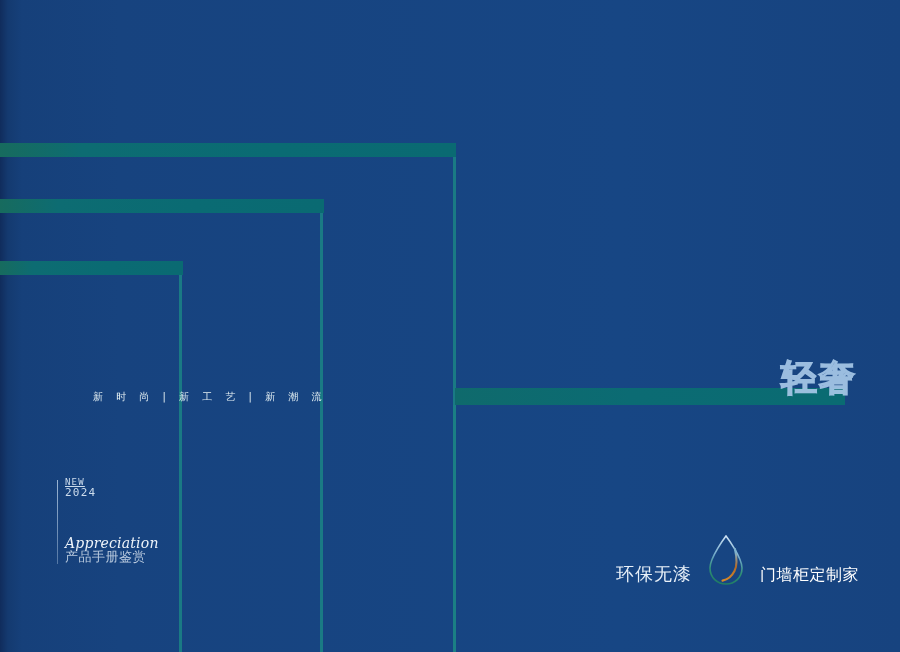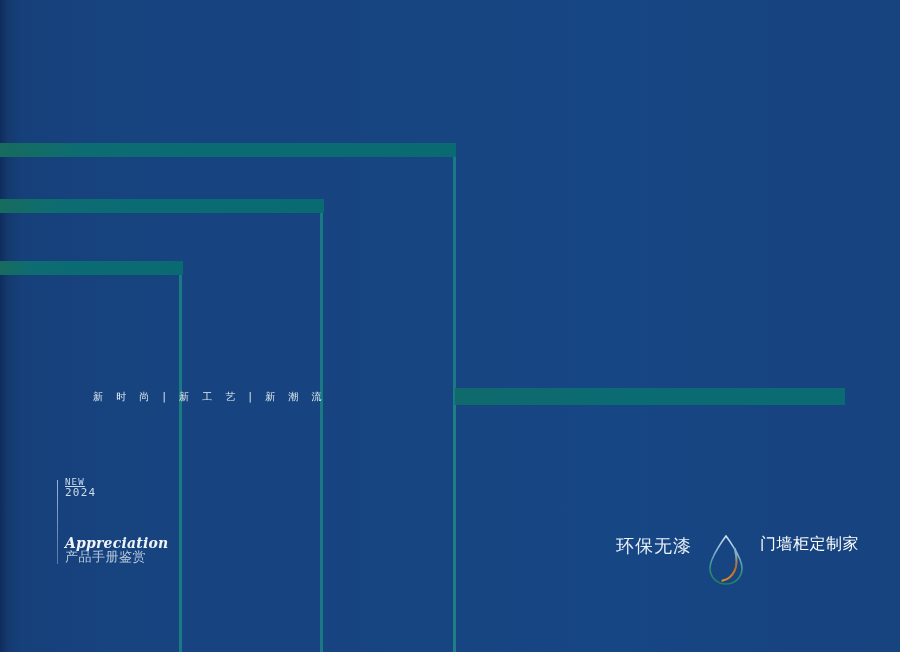--- a/index.html
+++ b/index.html
@@ -69,33 +69,33 @@
     font-family:"DejaVu Sans Mono", monospace;
     text-decoration:underline;
   }
   .appr .year{
     position:absolute;left:8px;top:10px;
     color:#cddcec;font-size:11px;line-height:9px;letter-spacing:1.2px;
     font-family:"DejaVu Sans Mono", monospace;
   }
   .appr .script{
     position:absolute;left:8px;top:58px;
-    color:#eef4fa;font-size:14px;line-height:14px;font-style:italic;font-weight:700;
+    color:#eef4fa;font-size:14px;line-height:14px;font-style:italic;font-weight:400;
     letter-spacing:.2px;font-family:"DejaVu Serif", serif;
   }
   .appr .sub{
     position:absolute;left:8px;top:75px;
     color:#b9cade;font-size:13px;line-height:8px;letter-spacing:.5px;
     font-family:"DejaVu Sans", sans-serif;
   }
 
   
   .brand{
     position:absolute;left:616px;top:534px;
-    display:flex;align-items:flex-start;gap:12px;
+    display:flex;align-items:flex-end;gap:12px;
   }
   .brand .eco{
     color:#e8f0f8;font-size:18px;letter-spacing:1px;
     font-family:"DejaVu Sans", sans-serif;
   }
   .brand .drop{width:44px;height:52px;display:block;}
   .brand .slogan{
     color:#ffffff;font-size:16px;font-weight:400;letter-spacing:.5px;
     font-family:"DejaVu Sans", sans-serif;
   }
@@ -121,20 +121,21 @@
   </div>
 
   <div class="frame" id="frame4">
     <div class="band"></div>
     <div class="vline"></div>
   </div>
 
   <div class="band-text">新 时 尚   |   新 工 艺   |   新 潮 流</div>
 
   <div class="headline">
+    <div class="line line2">轻奢</div>
   </div>
 
   <div class="appr">
     <div class="rule"></div>
     <div class="new">NEW</div>
     <div class="year">2024</div>
     <div class="script">Appreciation</div>
     <div class="sub">产品手册鉴赏</div>
   </div>
 

